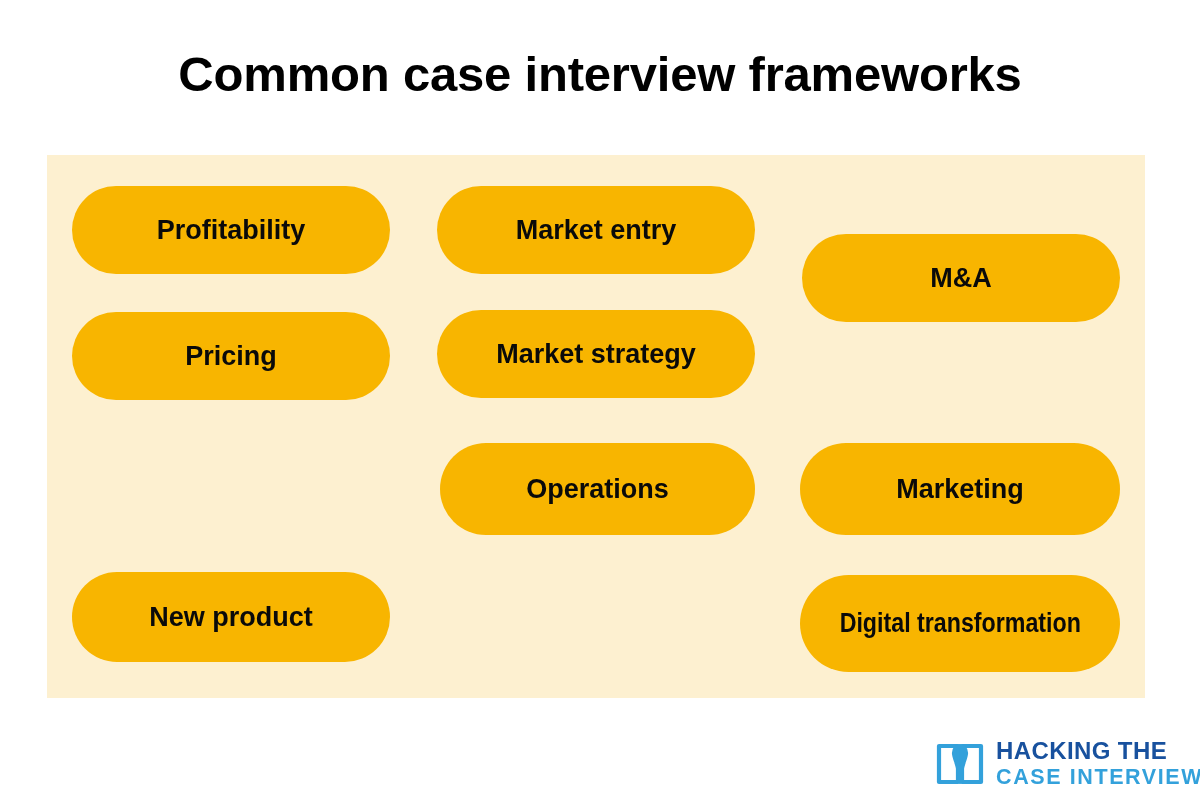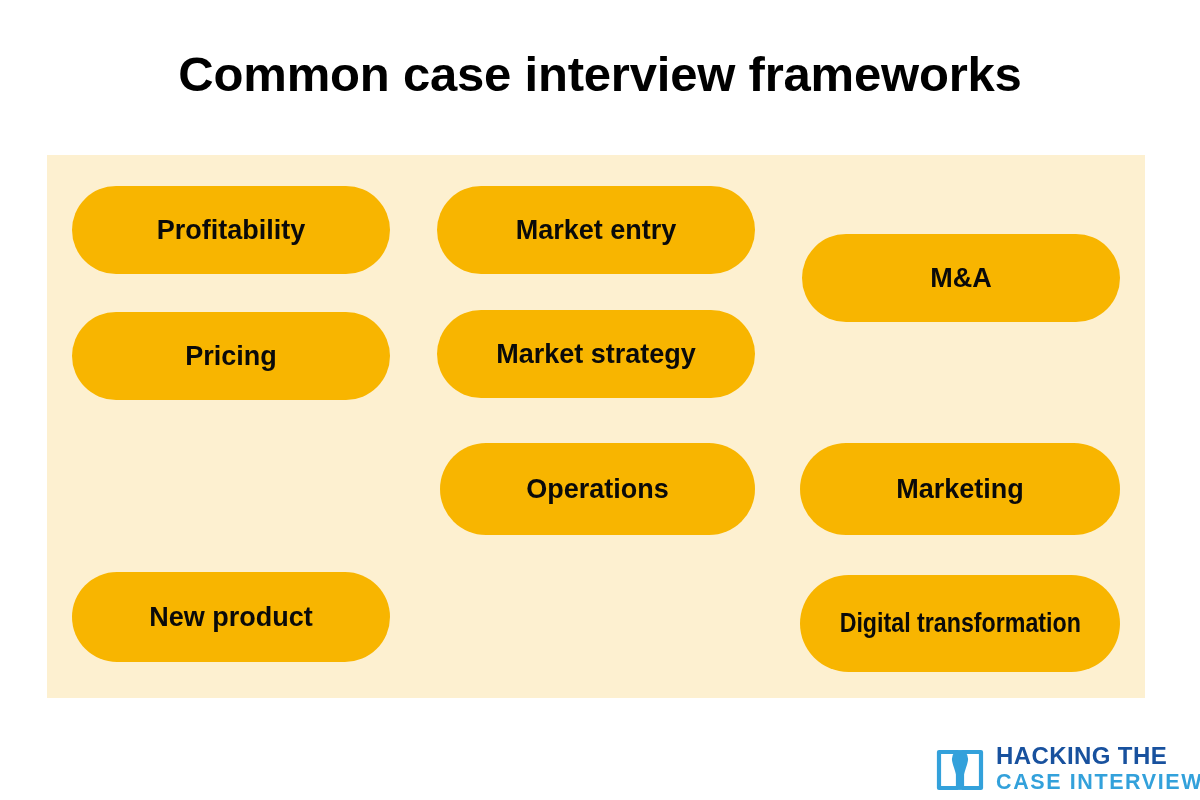--- a/index.html
+++ b/index.html
@@ -78,21 +78,21 @@
   }
 
   
   #brand-logo {
     position: absolute;
     left: 935px;
     top: 735px;
     width: 235px;
     height: 58px;
     display: flex;
-    align-items: flex-end;
+    align-items: center;
     gap: 11px;
   }
   #brand-book-icon {
     width: 50px;
     height: 46px;
     flex: 0 0 auto;
     display: block;
   }
   #brand-wordmark {
     display: flex;

